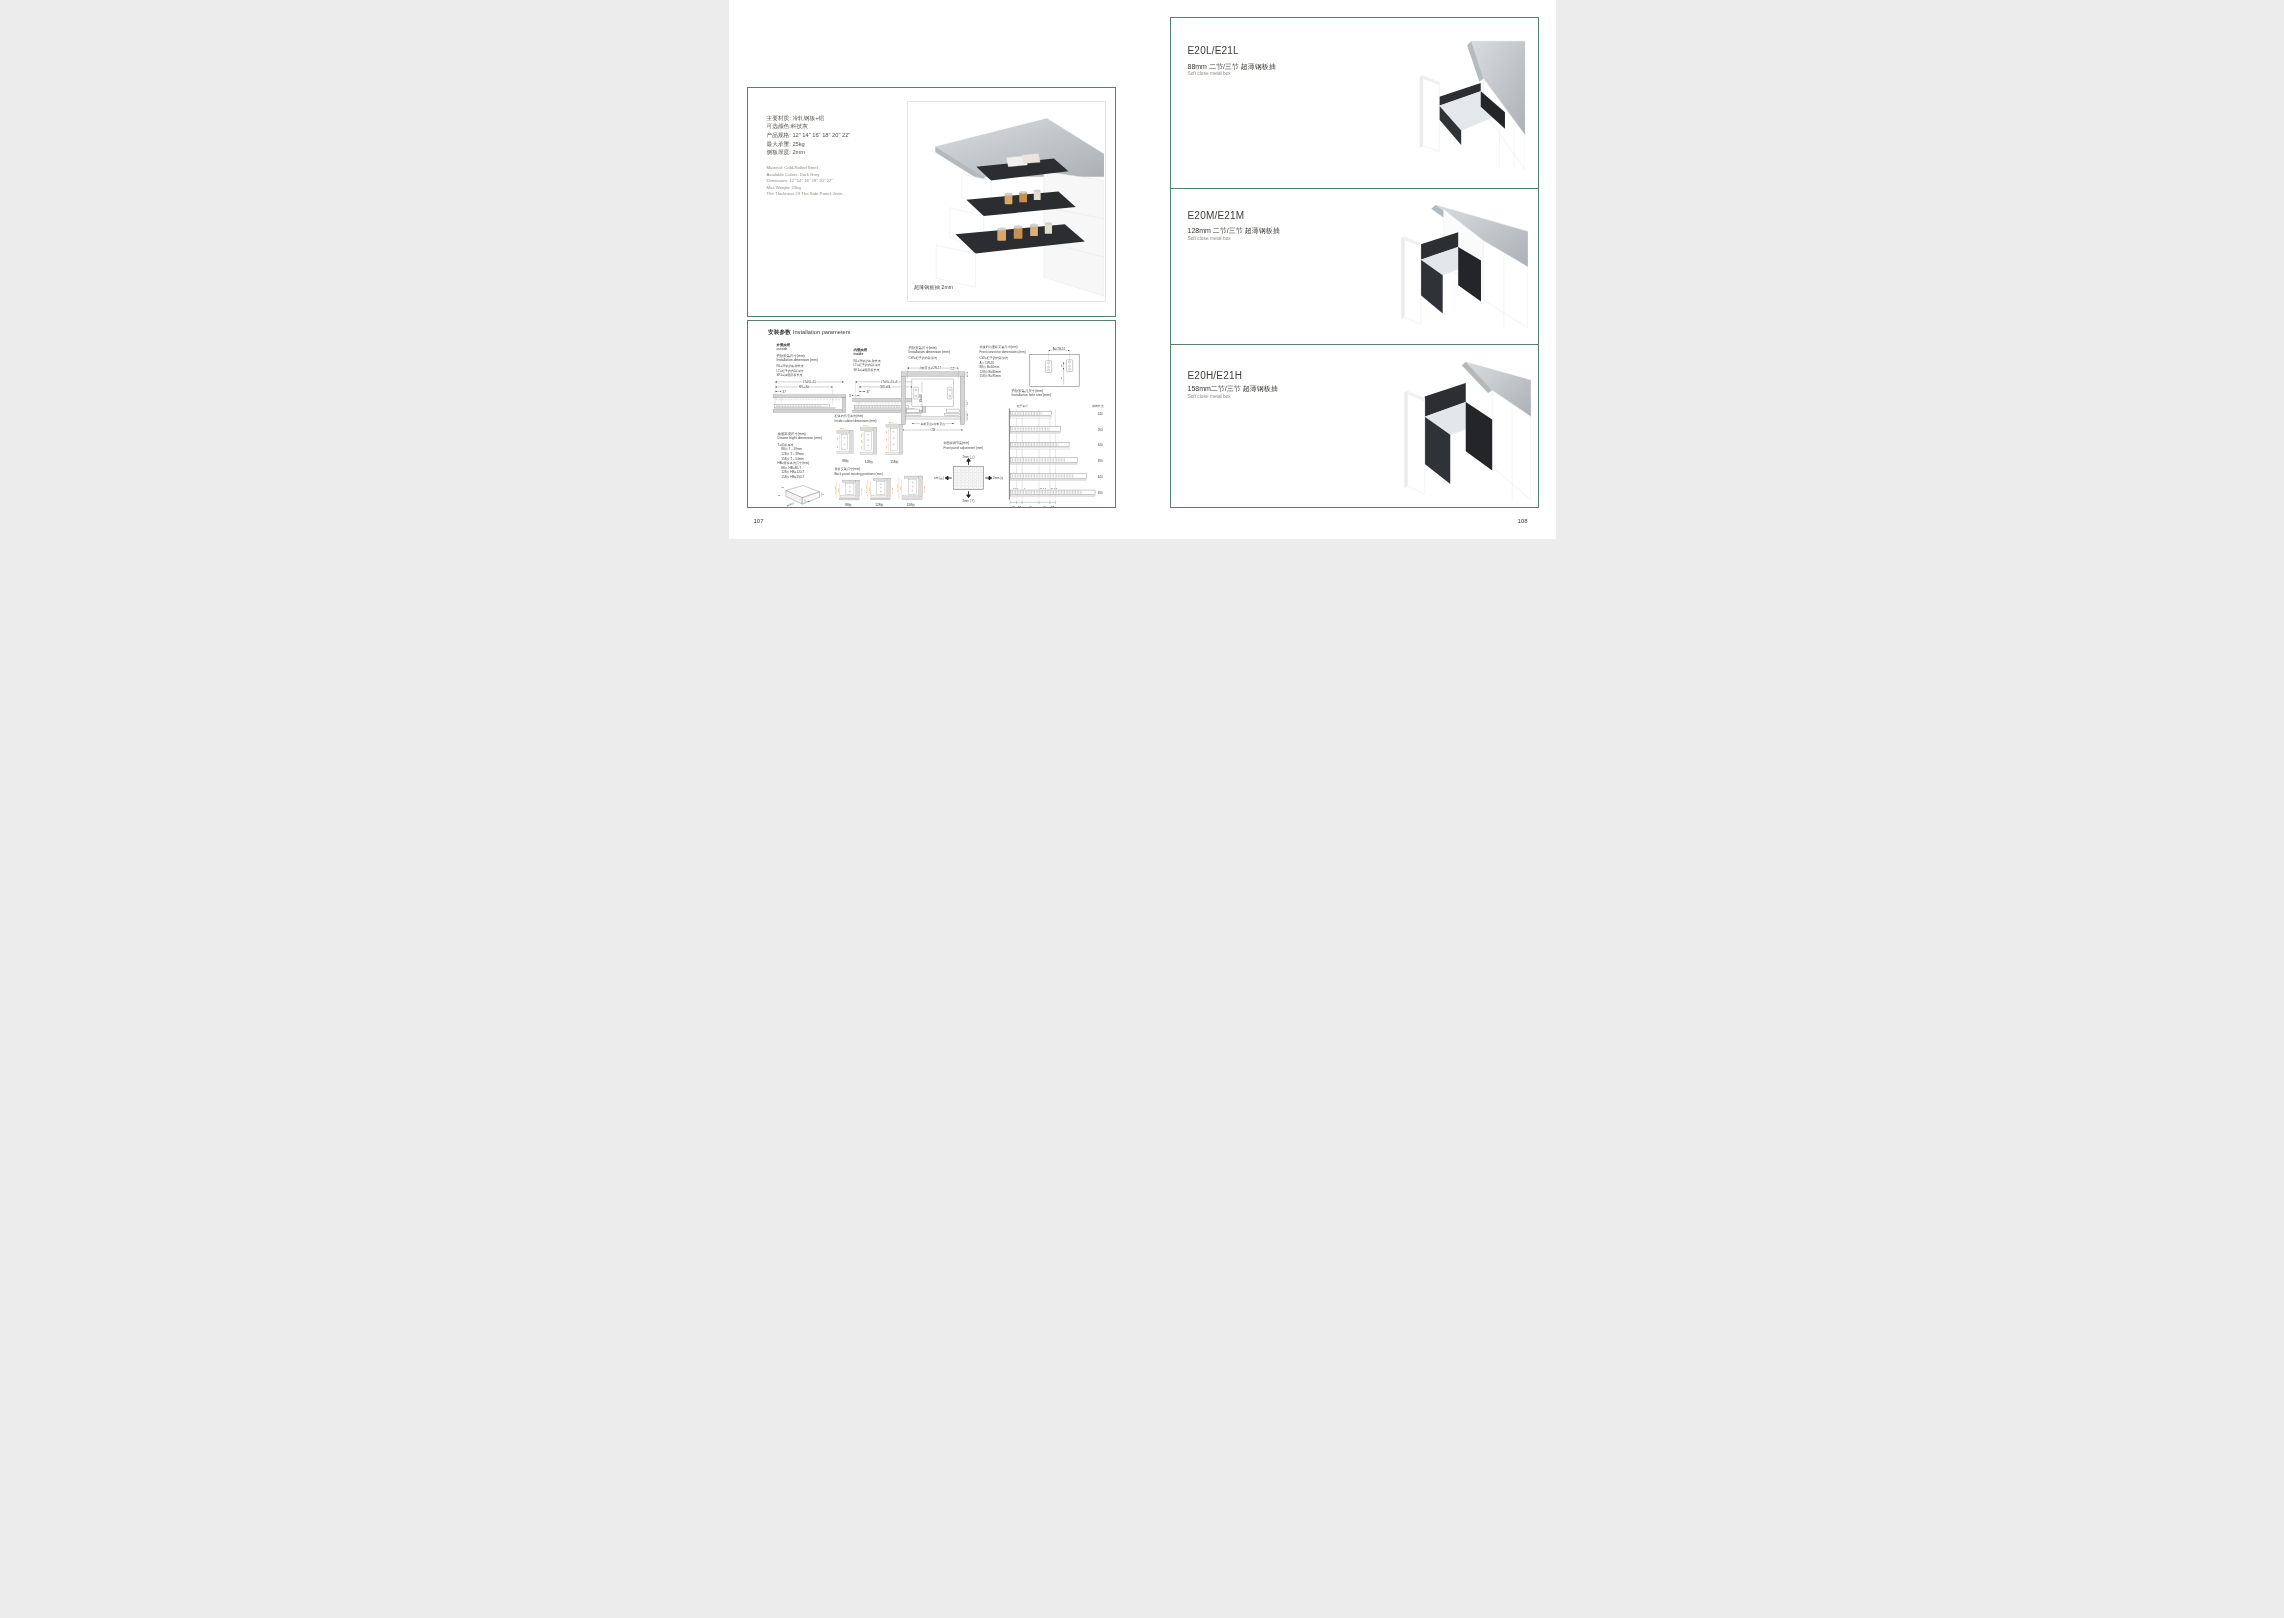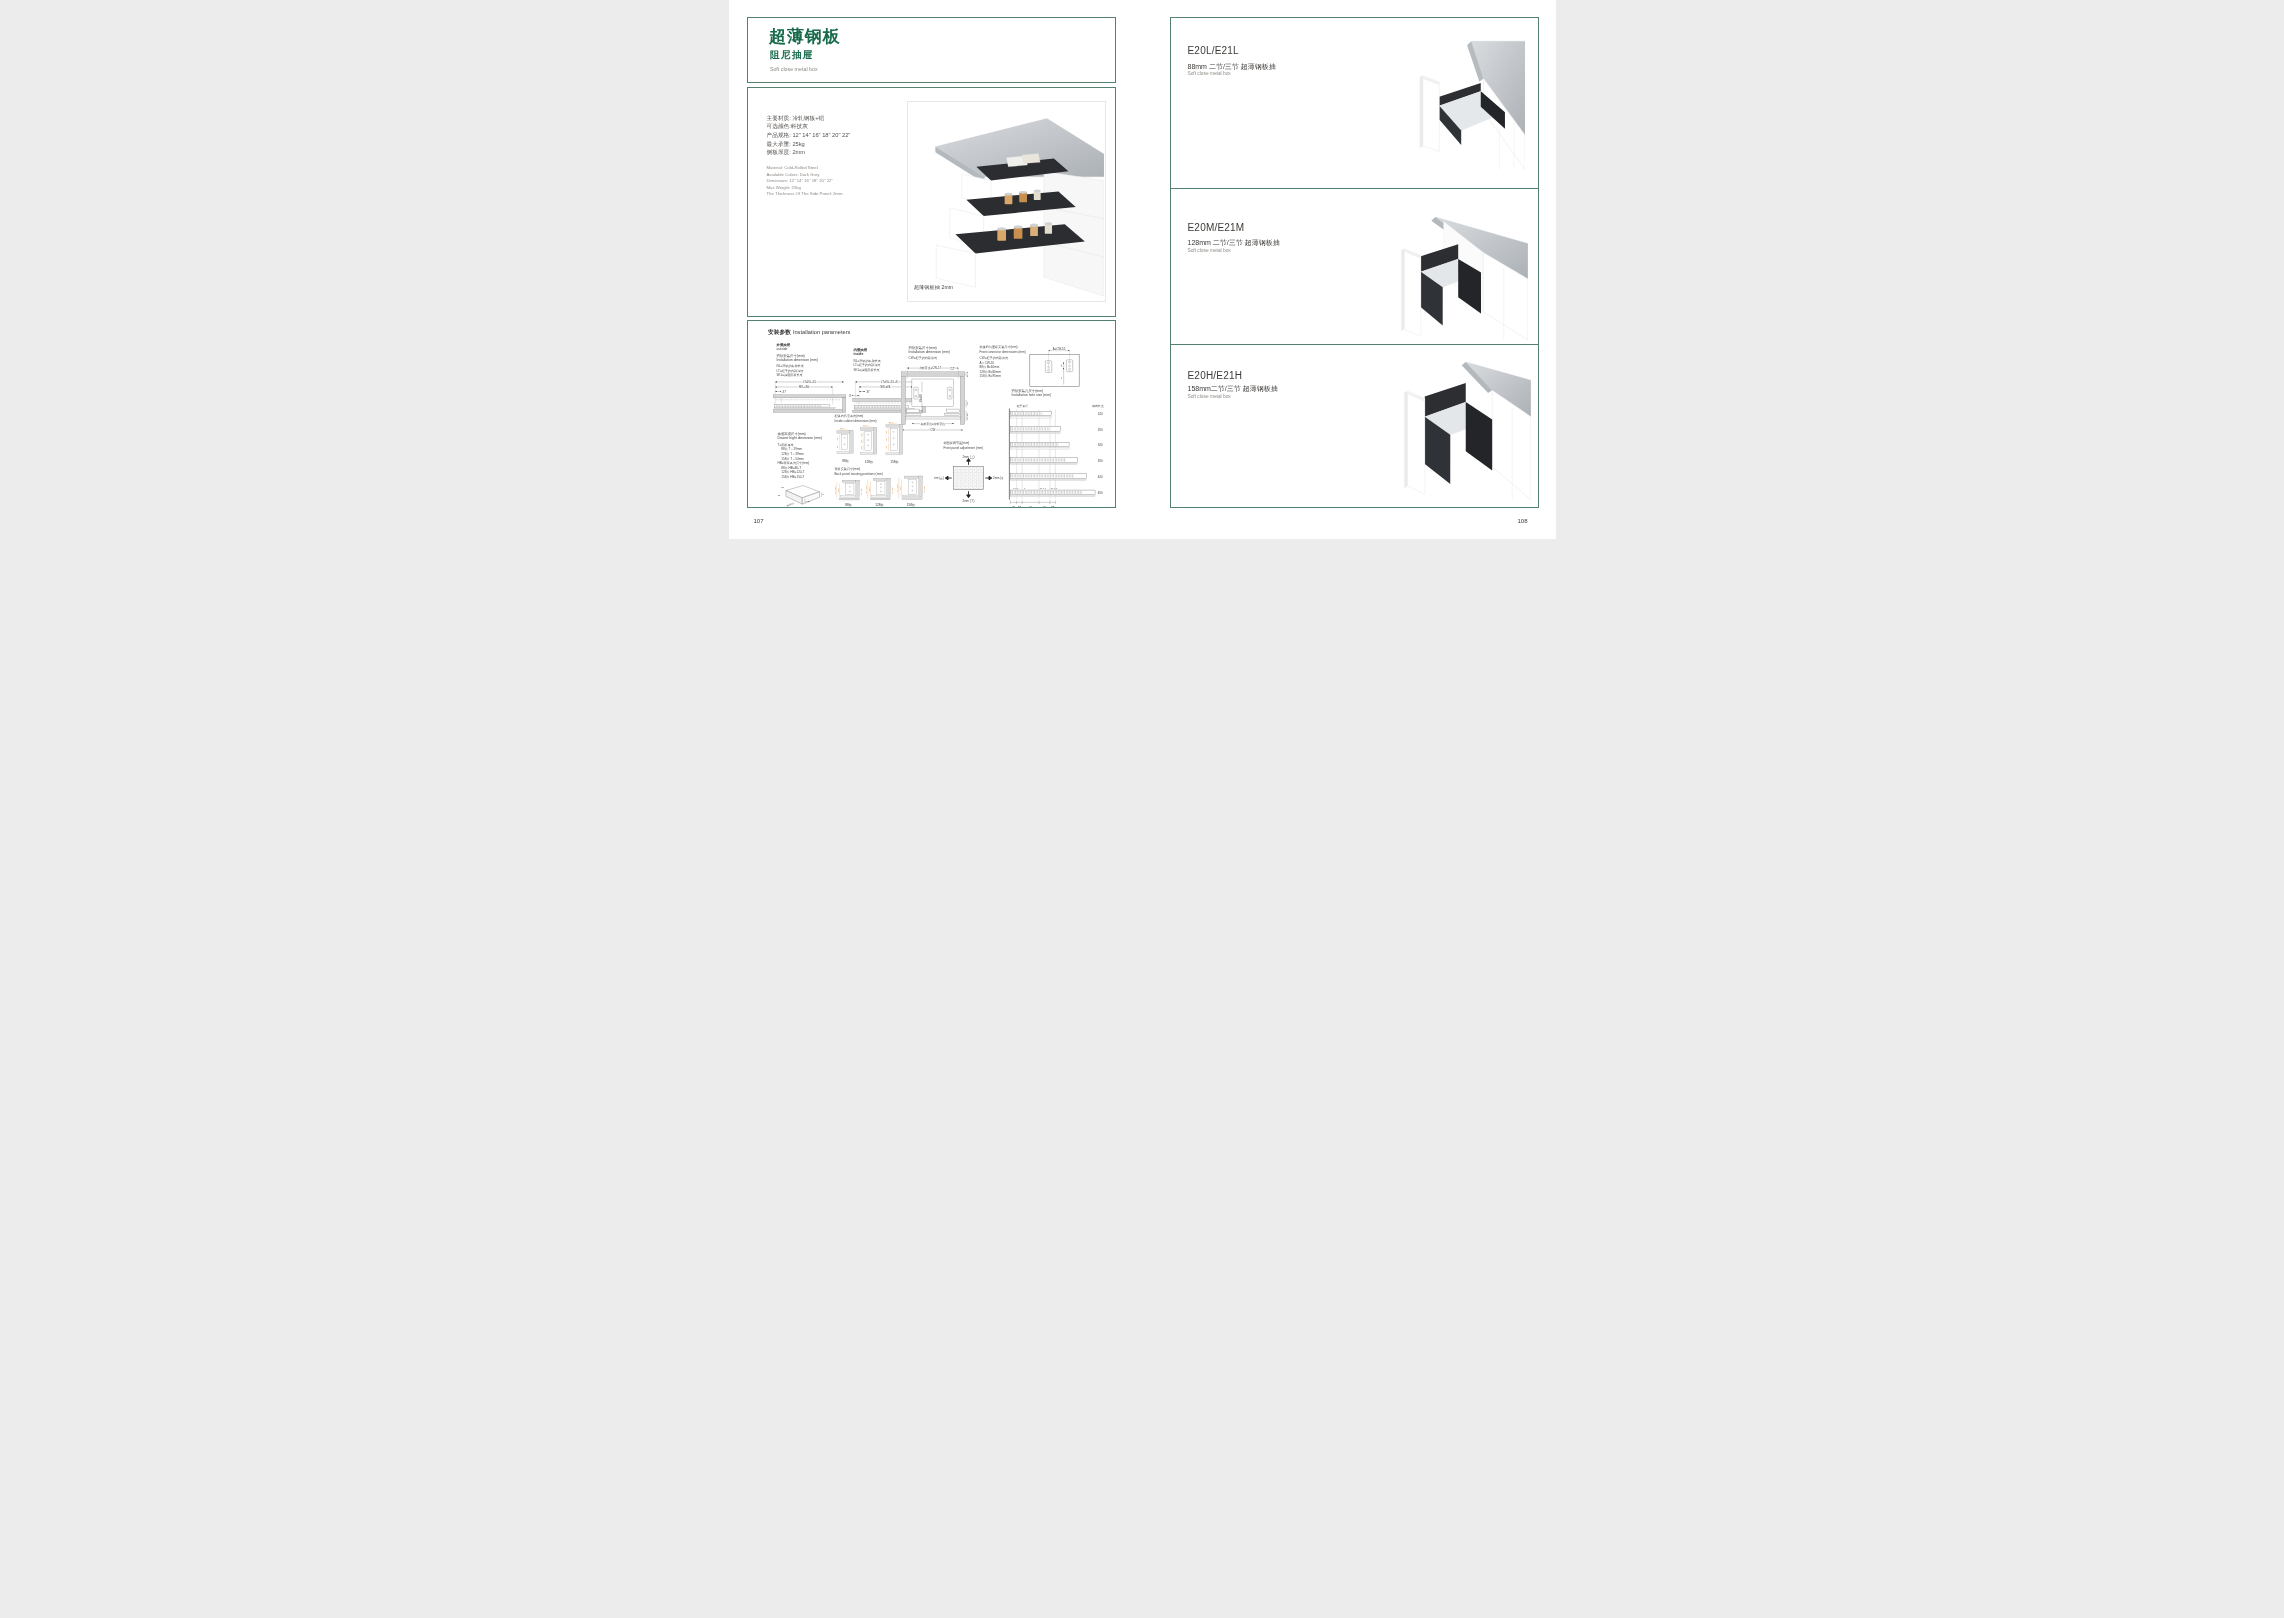--- a/index.html
+++ b/index.html
@@ -55,25 +55,20 @@
     </pattern>
     <pattern id="hatchp" width="9" height="7" patternUnits="userSpaceOnUse">
       <path d="M0.5,1.5 h6 M5,5 h6 M-2,5 h4" stroke="#9a9a9a" stroke-width="0.7" stroke-dasharray="2.4,1.4" fill="none"></path>
       <path d="M7.5,0 v3 M2.5,3.5 v3" stroke="#9a9a9a" stroke-width="0.6" fill="none"></path>
     </pattern>
   </defs>
 </svg>
 
 <div class="sheet">
 
-  <div class="frame" style="left:18px;top:17.4px;width:369px;height:66px;">
-    <div class="abs green title-cn" style="left:21.5px;top:6.4px;">超薄钢板</div>
-    <div class="abs green title-sub" style="left:22.4px;top:31px;">阻尼抽屉</div>
-    <div class="abs title-en" style="left:22.4px;top:48px;">Soft close metal box</div>
-  </div>
 
   <div class="frame" style="left:18px;top:87px;width:369px;height:230px;">
     <div class="abs" style="left:19px;top:25.6px;">
       <div class="spec-cn">主要材质: 冷轧钢板+铝</div>
       <div class="spec-cn">可选颜色:科技灰</div>
       <div class="spec-cn">产品规格: 12" 14" 16" 18" 20" 22"</div>
       <div class="spec-cn">最大承重: 25kg</div>
       <div class="spec-cn">侧板厚度: 2mm</div>
     </div>
     <div class="abs" style="left:19px;top:77px;">
@@ -504,21 +499,21 @@
         <polygon points="152,126 243,96 243,114 152,146" fill="#2c2e31"></polygon>
         <polygon points="152,146 243,114 296,160 200,200" fill="#e5e8ea" stroke="#d7dadd" stroke-width="0.4"></polygon>
         <polygon points="243,114 296,160 296,196 243,148" fill="#232528"></polygon>
         <polygon points="152,146 200,200 200,232 152,176" fill="#2f3236"></polygon>
         <polygon points="109,82 116,80 116,234 109,239" fill="#ebebeb"></polygon>
         <polygon points="116,80 152,94 152,246 116,234" fill="#ffffff" stroke="#e0e0e0" stroke-width="0.8"></polygon>
         <polygon points="116,80 152,94 152,101 116,87" fill="#f1f1f1"></polygon>
       </svg>
     </div>
 
-    <div class="abs" style="left:0;top:182px;width:369px;height:156px;padding-left:21px;">
+    <div class="abs" style="left:0;top:170px;width:369px;height:156px;padding-left:21px;">
       <div class="abs model" style="left:17px;top:22px;">E20M/E21M</div>
       <div class="abs size-cn" style="left:17px;top:38px;">128mm 二节/三节 超薄钢板抽</div>
       <div class="abs desc-en" style="left:17px;top:48px;">Soft close metal box</div>
       <svg class="abs" style="left:196px;top:16.4px;" viewBox="0 0 353 270" width="161" height="123">
         <polygon points="150,0 353,58 353,136 255,78" fill="url(#conc)" stroke="#c2c6ca" stroke-width="0.6"></polygon>
         <polygon points="150,0 255,78 246,84 141,8" fill="#b3b8bd"></polygon>
         <polygon points="168,10 255,78 255,208 168,128" fill="#fbfbfb" stroke="#efefef"></polygon>
         <polygon points="255,78 353,136 353,270 255,208" fill="#ffffff" stroke="#e3e3e3"></polygon>
         <line x1="300" y1="112" x2="300" y2="270" stroke="#ececec" stroke-width="1"></line>
         <polygon points="118,86 200,60 200,92 118,120" fill="#2c2e31"></polygon>

